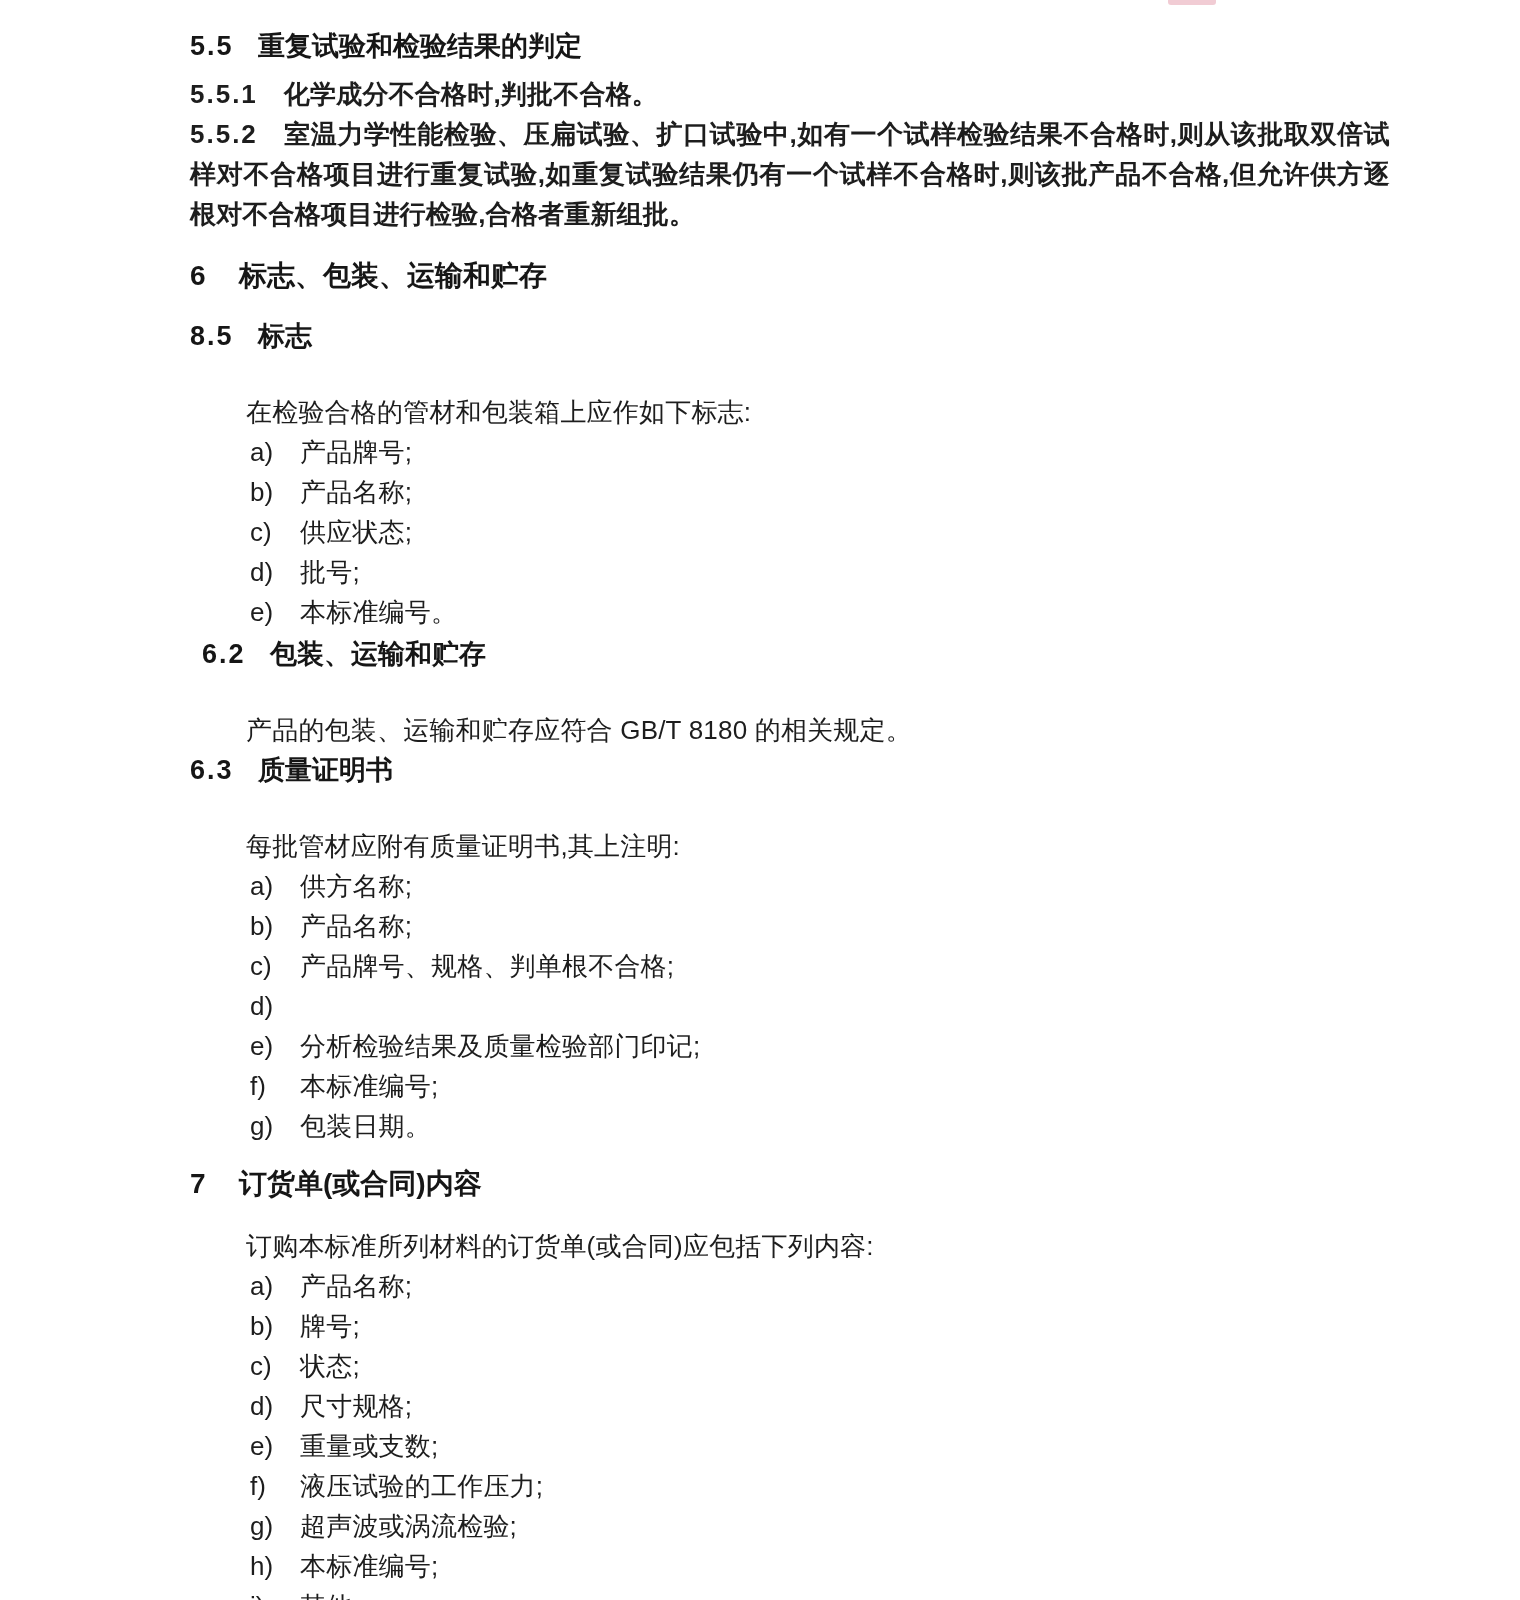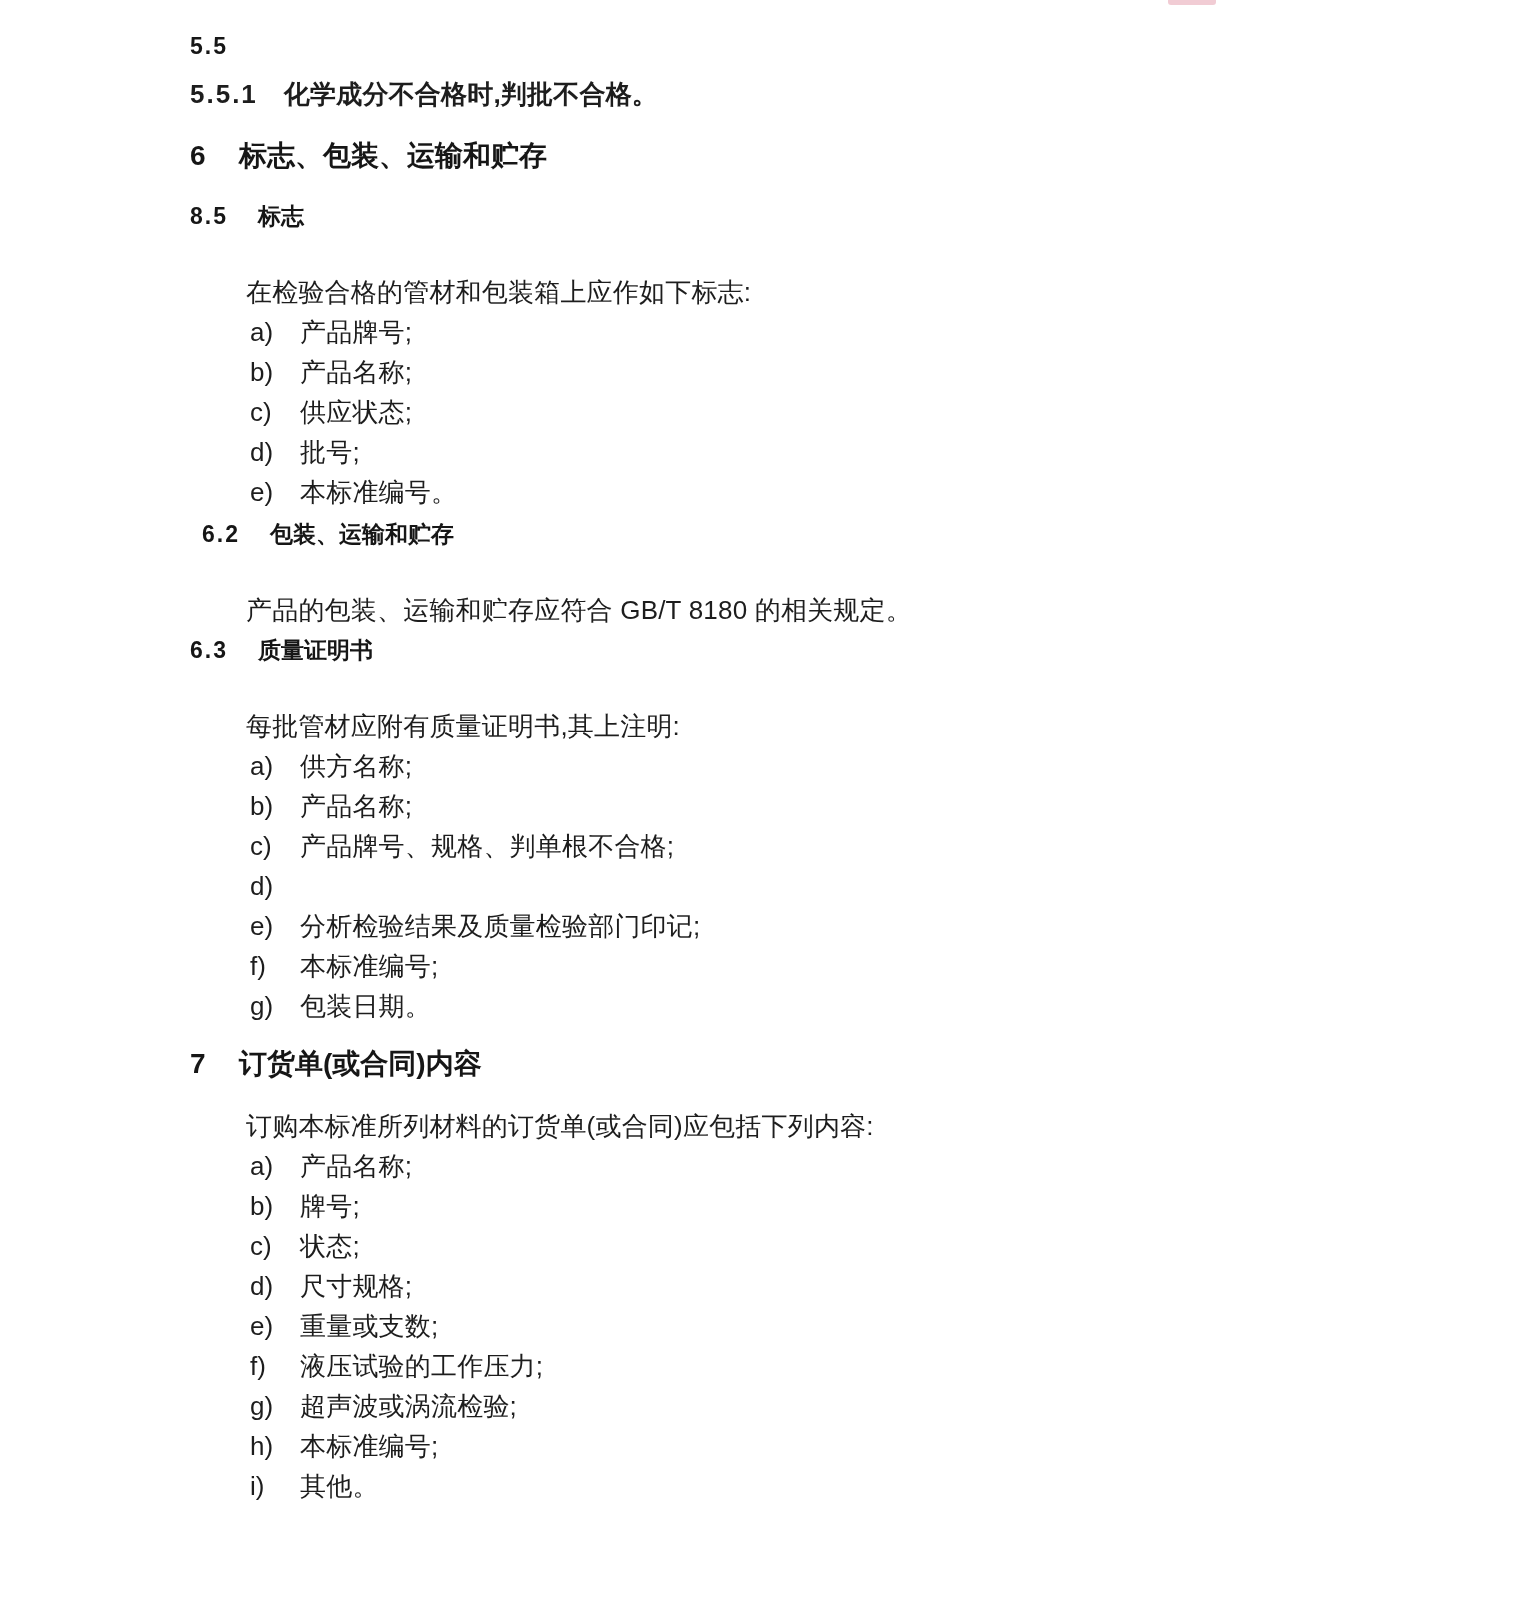--- a/index.html
+++ b/index.html
@@ -43,21 +43,21 @@
   }
   p, h2, h3, ul {
     margin: 0;
     padding: 0;
   }
   
   .heading {
     display: flex;
     align-items: baseline;
     font-weight: 700;
-    font-size: 23px;
+    font-size: 27px;
     line-height: 40px;
     color: #161616;
   }
   .heading .hnum1 {
     min-width: 49px;
     letter-spacing: 2px;
   }
   .heading .hnum2 {
     min-width: 68px;
     letter-spacing: 2px;
@@ -108,24 +108,26 @@
 <body>
 
 <div class="page">
 
   <div class="artifact"></div>
 
   <div class="content">
 
     <h3 class="heading">
       <span class="hnum2">5.5</span>
+      <span>重复试验和检验结果的判定</span>
     </h3>
 
     <p class="clause m-c551"><span class="cnum">5.5.1</span><span>化学成分不合格时,判批不合格。</span></p>
 
+    <p class="clause"><span class="cnum">5.5.2</span><span>室温力学性能检验、压扁试验、扩口试验中,如有一个试样检验结果不合格时,则从该批取双倍试样对不合格项目进行重复试验,如重复试验结果仍有一个试样不合格时,则该批产品不合格,但允许供方逐根对不合格项目进行检验,合格者重新组批。</span></p>
 
 
     <h2 class="heading h-top m-h6">
       <span class="hnum1">6</span>
       <span>标志、包装、运输和贮存</span>
     </h2>
 
     <h3 class="heading m-h61">
       <span class="hnum2">8.5</span>
       <span>标志</span>

